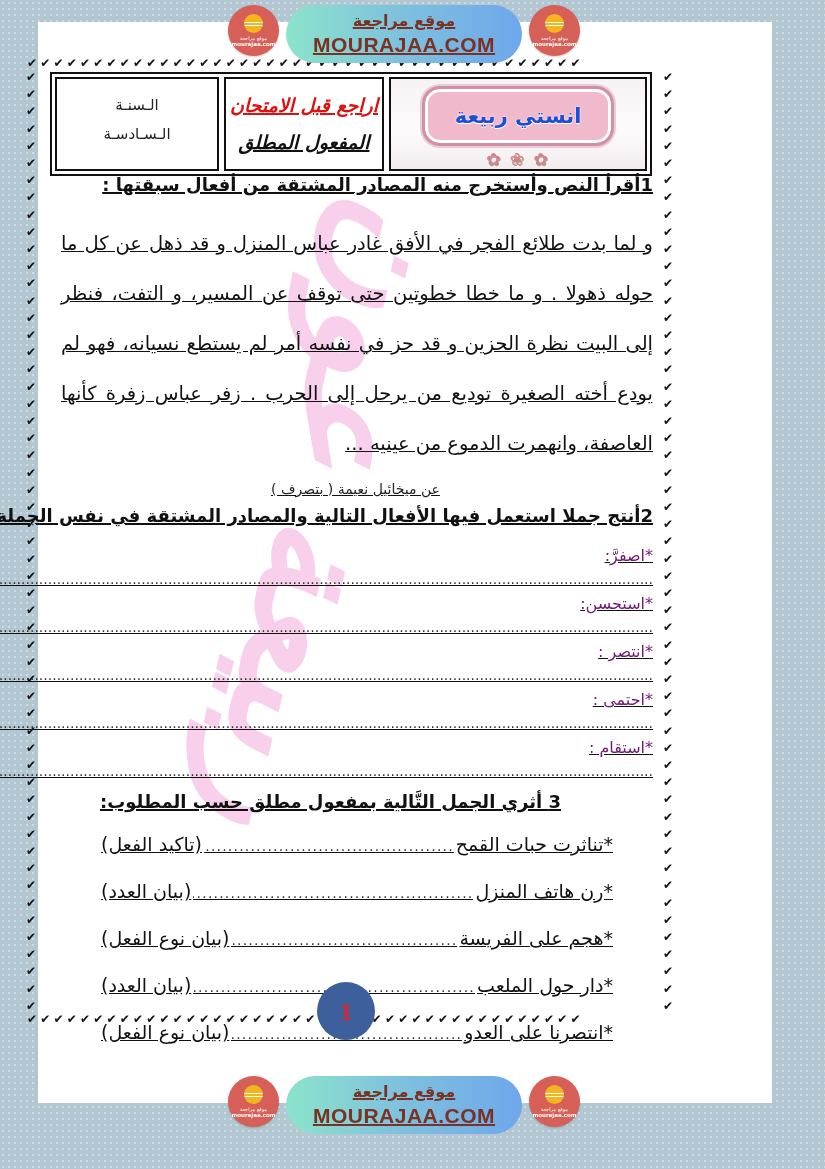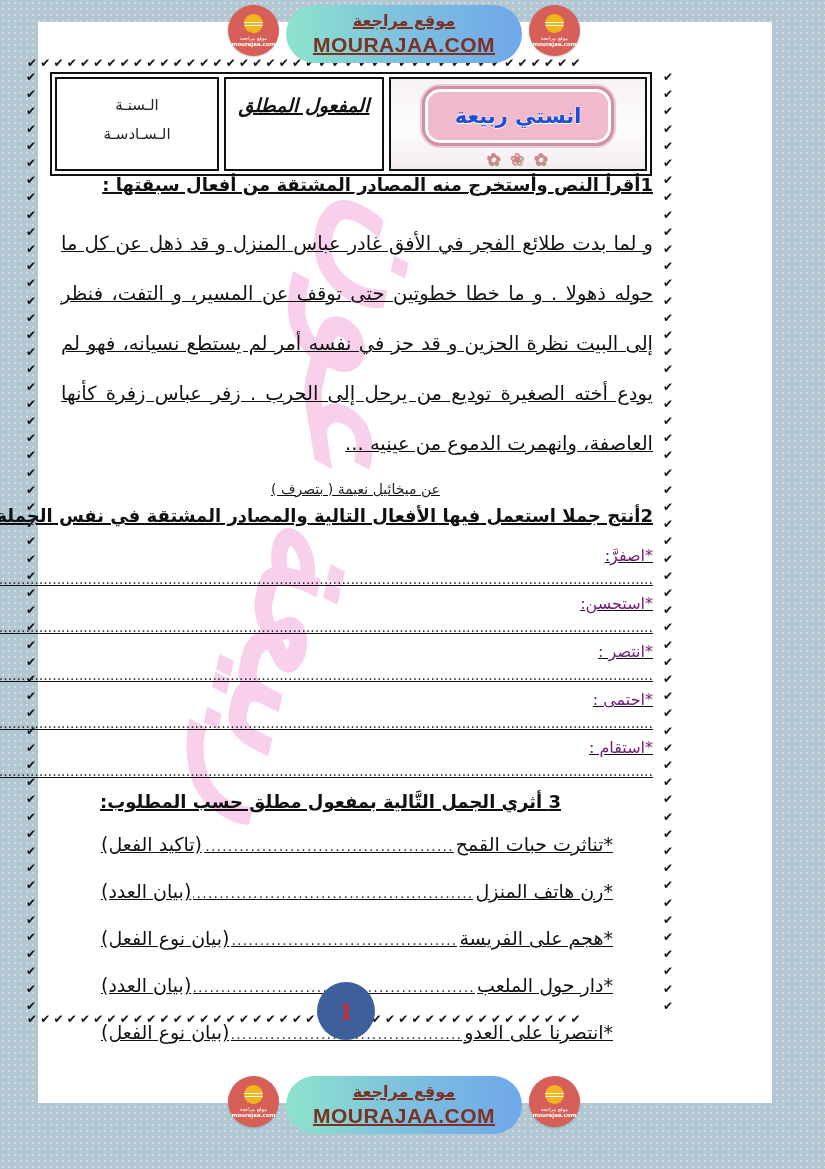--- a/index.html
+++ b/index.html
@@ -151,20 +151,21 @@
 <div class="arrow-col arrow-right">✔✔✔✔✔✔✔✔✔✔✔✔✔✔✔✔✔✔✔✔✔✔✔✔✔✔✔✔✔✔✔✔✔✔✔✔✔✔✔✔✔✔✔✔✔✔✔✔✔✔✔✔✔✔✔✔✔✔✔✔</div>
 
 <div class="header-table">
   <div class="header-cell cell-teacher">
     <div class="medallion">
       <span class="medallion-text">انستي ربيعة</span>
     </div>
     <div class="flowers">✿ ❀ ✿</div>
   </div>
   <div class="header-cell cell-title">
+    <span class="title-line title-review">اراجع قبل الامتحان</span>
     <span class="title-line title-topic">المفعول المطلق</span>
   </div>
   <div class="header-cell cell-grade">
     <span class="grade-line">الـسنـة</span>
     <span class="grade-line">الـسـادسـة</span>
   </div>
 </div>
 
 <div class="content">
 

